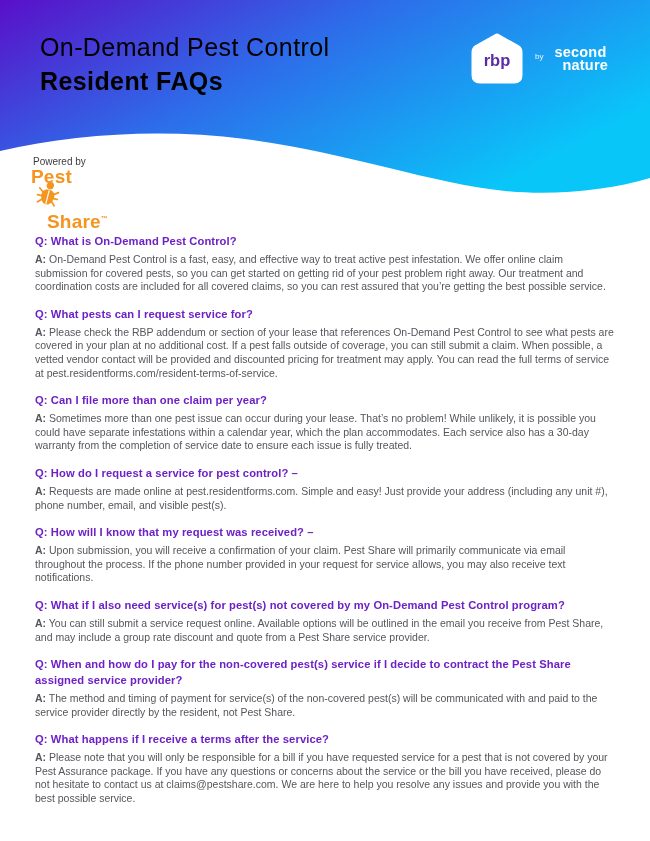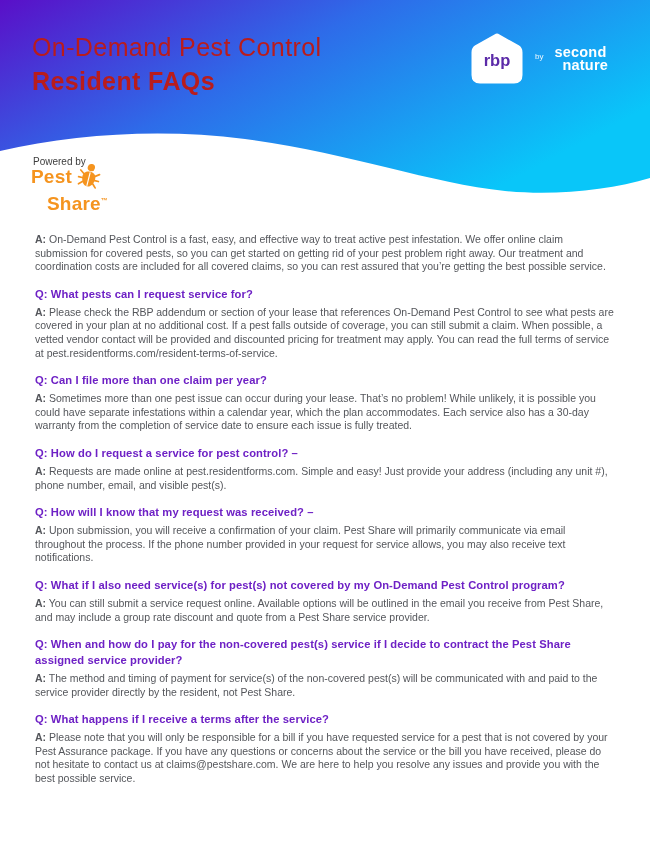--- a/index.html
+++ b/index.html
@@ -9,33 +9,33 @@
   }
   *{box-sizing:border-box;}
   html,body{margin:0;padding:0;}
   body{
     width:650px;height:841px;background:#fff;position:relative;overflow:hidden;
     font-family:"Liberation Sans",sans-serif;
   }
   
   .header{position:relative;width:650px;height:200px;}
   .header-bg{position:absolute;top:0;left:0;display:block;}
-  .titles{position:absolute;left:32px;top:31px;color:#b91c1c;}
+  .titles{position:absolute;left:40px;top:31px;color:#000000;}
   .title1{font-size:25px;font-weight:400;letter-spacing:.4px;line-height:33px;}
   .title2{font-size:25px;font-weight:700;letter-spacing:.4px;line-height:34px;}
   .rbp-lockup{position:absolute;right:42px;top:30px;display:flex;align-items:center;gap:9px;}
   .rbp-badge{display:block;}
   .sn-text{color:#fff;display:flex;align-items:flex-start;gap:11px;}
   .sn-by{font-size:8px;opacity:.92;margin-top:6px;}
   .sn-words{font-size:14.5px;font-weight:700;line-height:13px;letter-spacing:.2px;}
   .sn-l2{margin-left:8px;}
   
   .powered{position:absolute;left:31px;top:156px;width:130px;}
   .powered-label{font-size:10px;color:var(--powered-label);font-weight:400;margin-left:2px;}
-  .ps-row{display:flex;align-items:flex-start;margin-top:1px;}
+  .ps-row{display:flex;align-items:flex-start;margin-top:1px;flex-direction:column;}
   .ps-word1,.ps-word2{font-size:19px;font-weight:700;color:var(--pest-orange);letter-spacing:.2px;line-height:18px;}
   .beetle{margin-left:4px;margin-top:-6px;}
   .ps-word2{margin-left:16px;margin-top:0px;}
   .tm{font-size:7px;vertical-align:super;font-weight:700;}
   
   .content{padding:33px 33px 0 35px;}
   .faq-item{margin-bottom:12px;}
   .question{
     margin:0 0 4px 0;font-size:11.2px;line-height:16px;font-weight:700;
     color:var(--question);letter-spacing:.1px;
@@ -99,20 +99,21 @@
       </g>
     </svg>
   </div>
   <div class="ps-word2">
     <span>Share</span><span class="tm">™</span>
   </div>
 </div>
 
 <main class="content" id="faq-list">
   <section class="faq-item">
+    <h3 class="question"><span class="q-prefix">Q:</span><span> What is On-Demand Pest Control?</span></h3>
     <p class="answer"><span class="a-prefix">A:</span><span> On-Demand Pest Control is a fast, easy, and effective way to treat active pest infestation. We offer online claim submission for covered pests, so you can get started on getting rid of your pest problem right away. Our treatment and coordination costs are included for all covered claims, so you can rest assured that you’re getting the best possible service.</span></p>
   </section>
 
   <section class="faq-item">
     <h3 class="question"><span class="q-prefix">Q:</span><span> What pests can I request service for?</span></h3>
     <p class="answer"><span class="a-prefix">A:</span><span> Please check the RBP addendum or section of your lease that references On-Demand Pest Control to see what pests are covered in your plan at no additional cost. If a pest falls outside of coverage, you can still submit a claim. When possible, a vetted vendor contact will be provided and discounted pricing for treatment may apply. You can read the full terms of service at pest.residentforms.com/resident-terms-of-service.</span></p>
   </section>
 
   <section class="faq-item">
     <h3 class="question"><span class="q-prefix">Q:</span><span> Can I file more than one claim per year?</span></h3>

